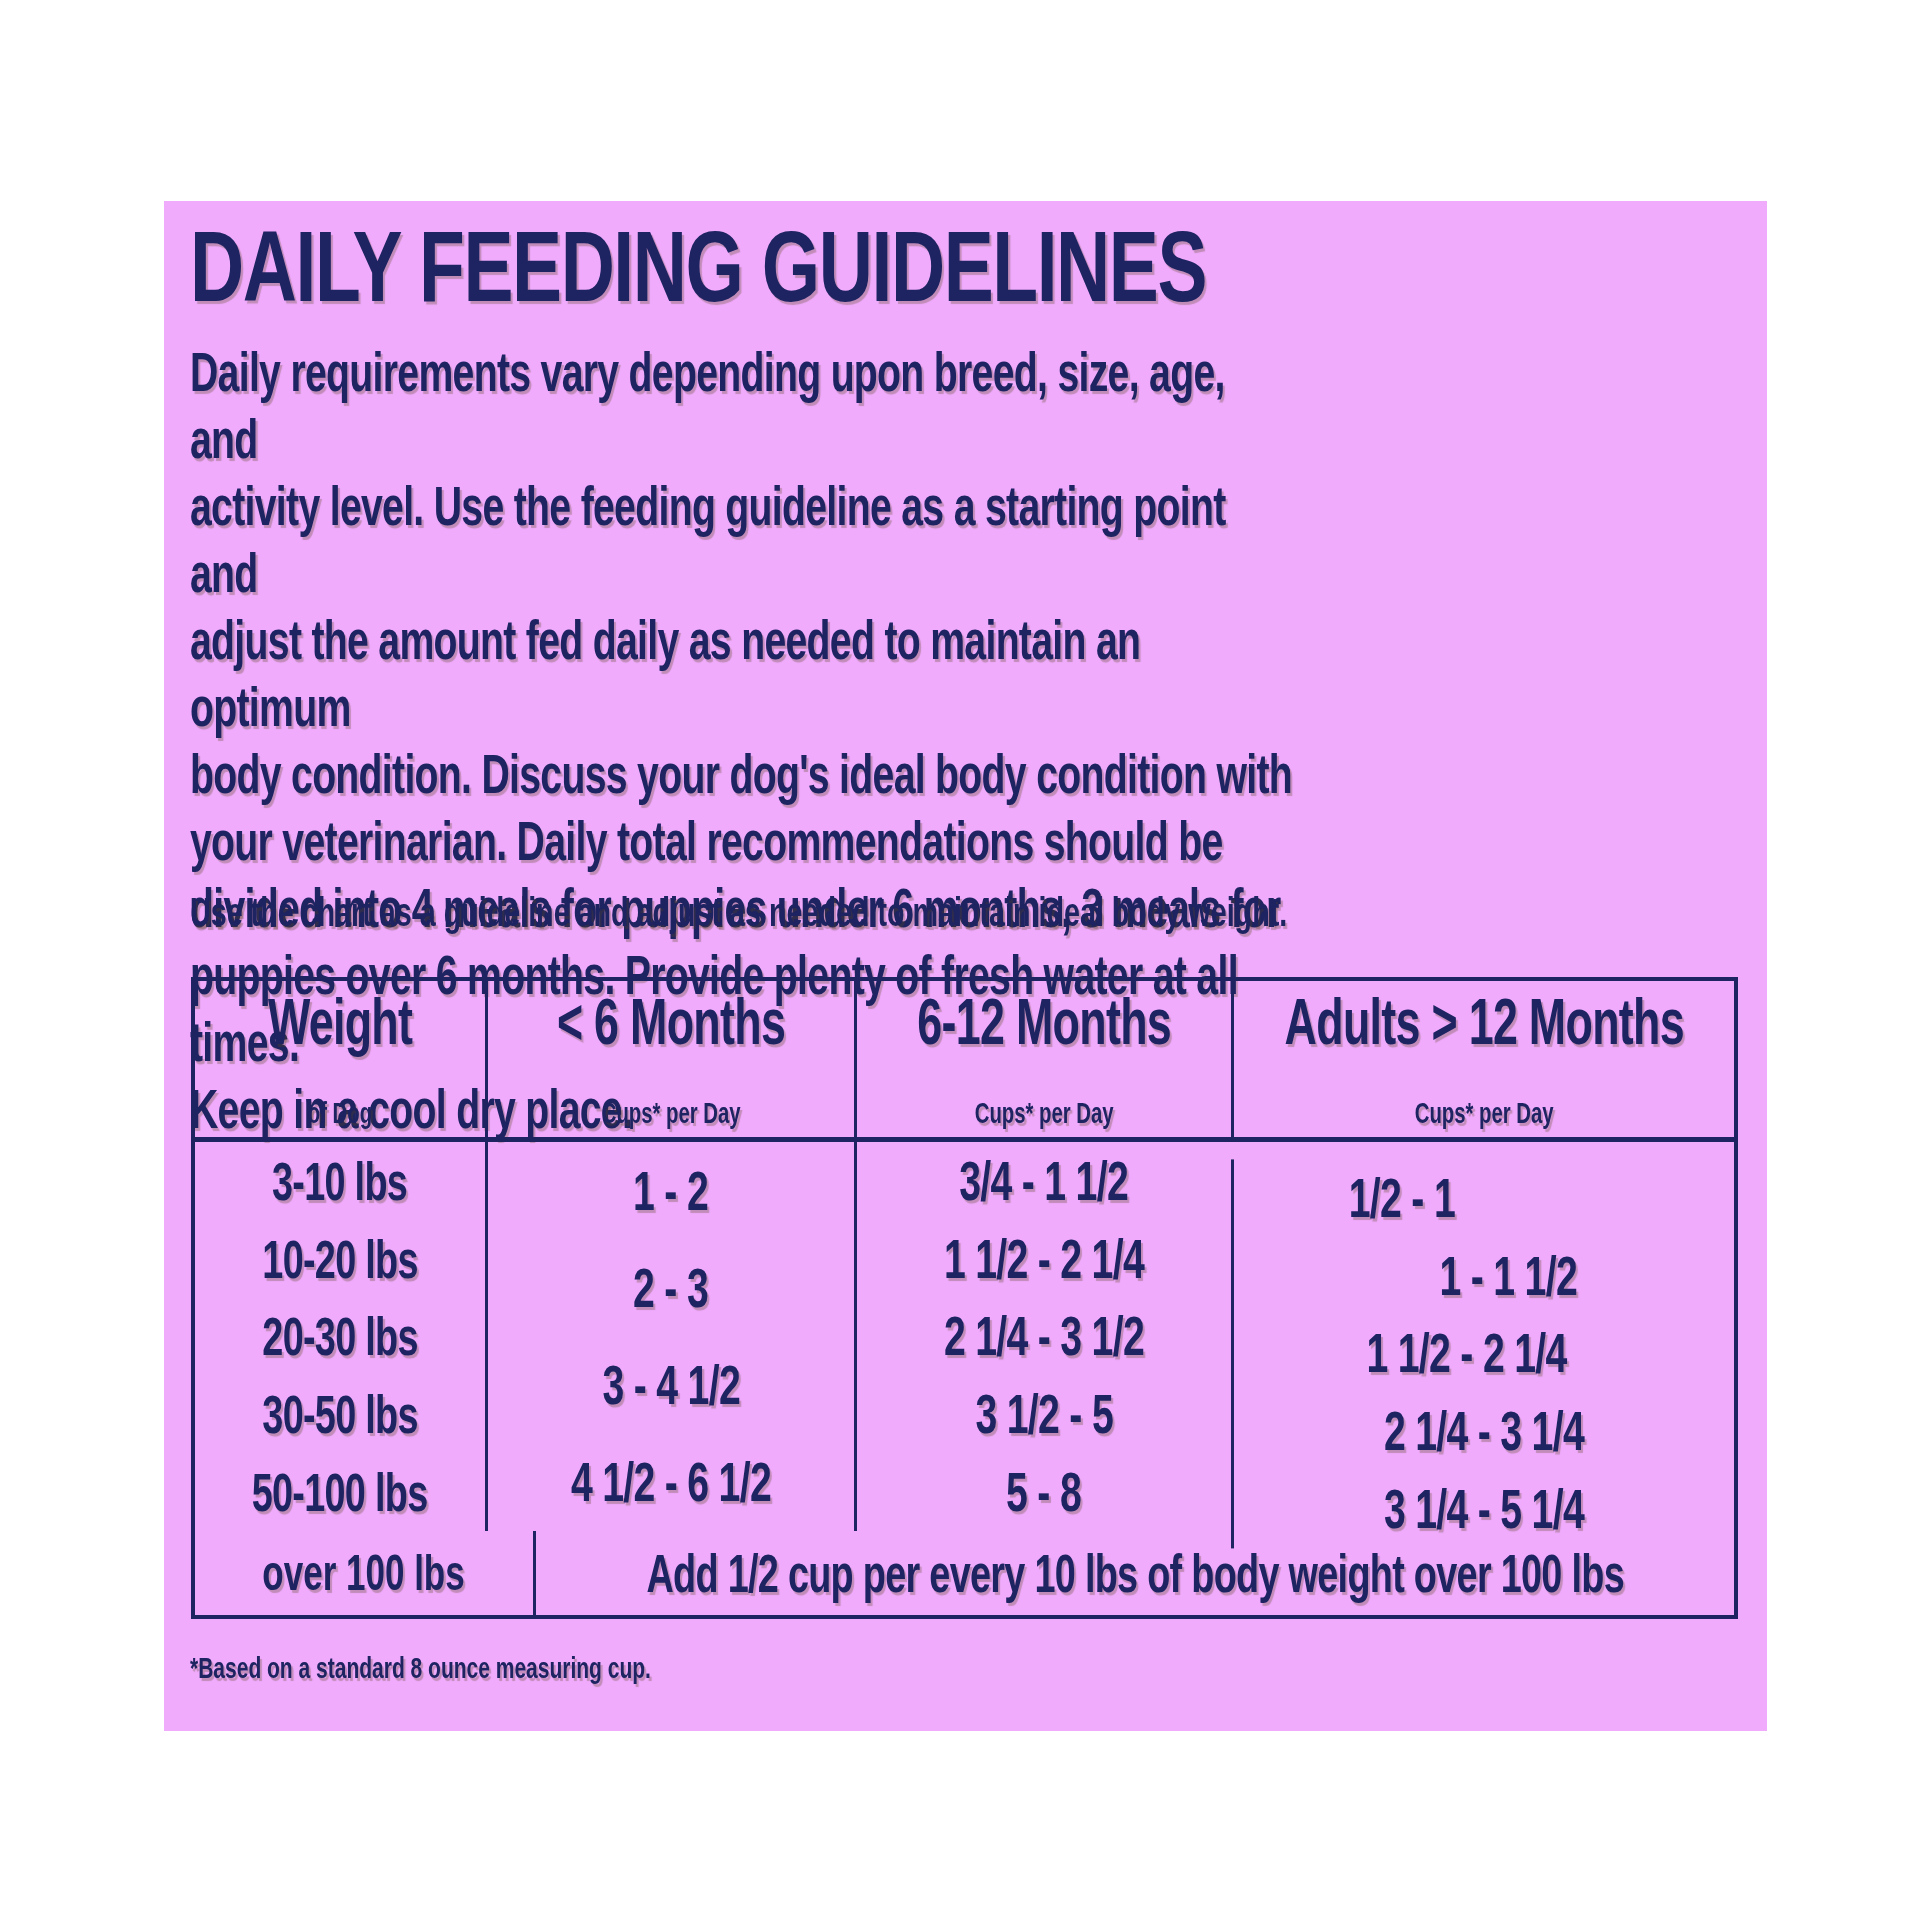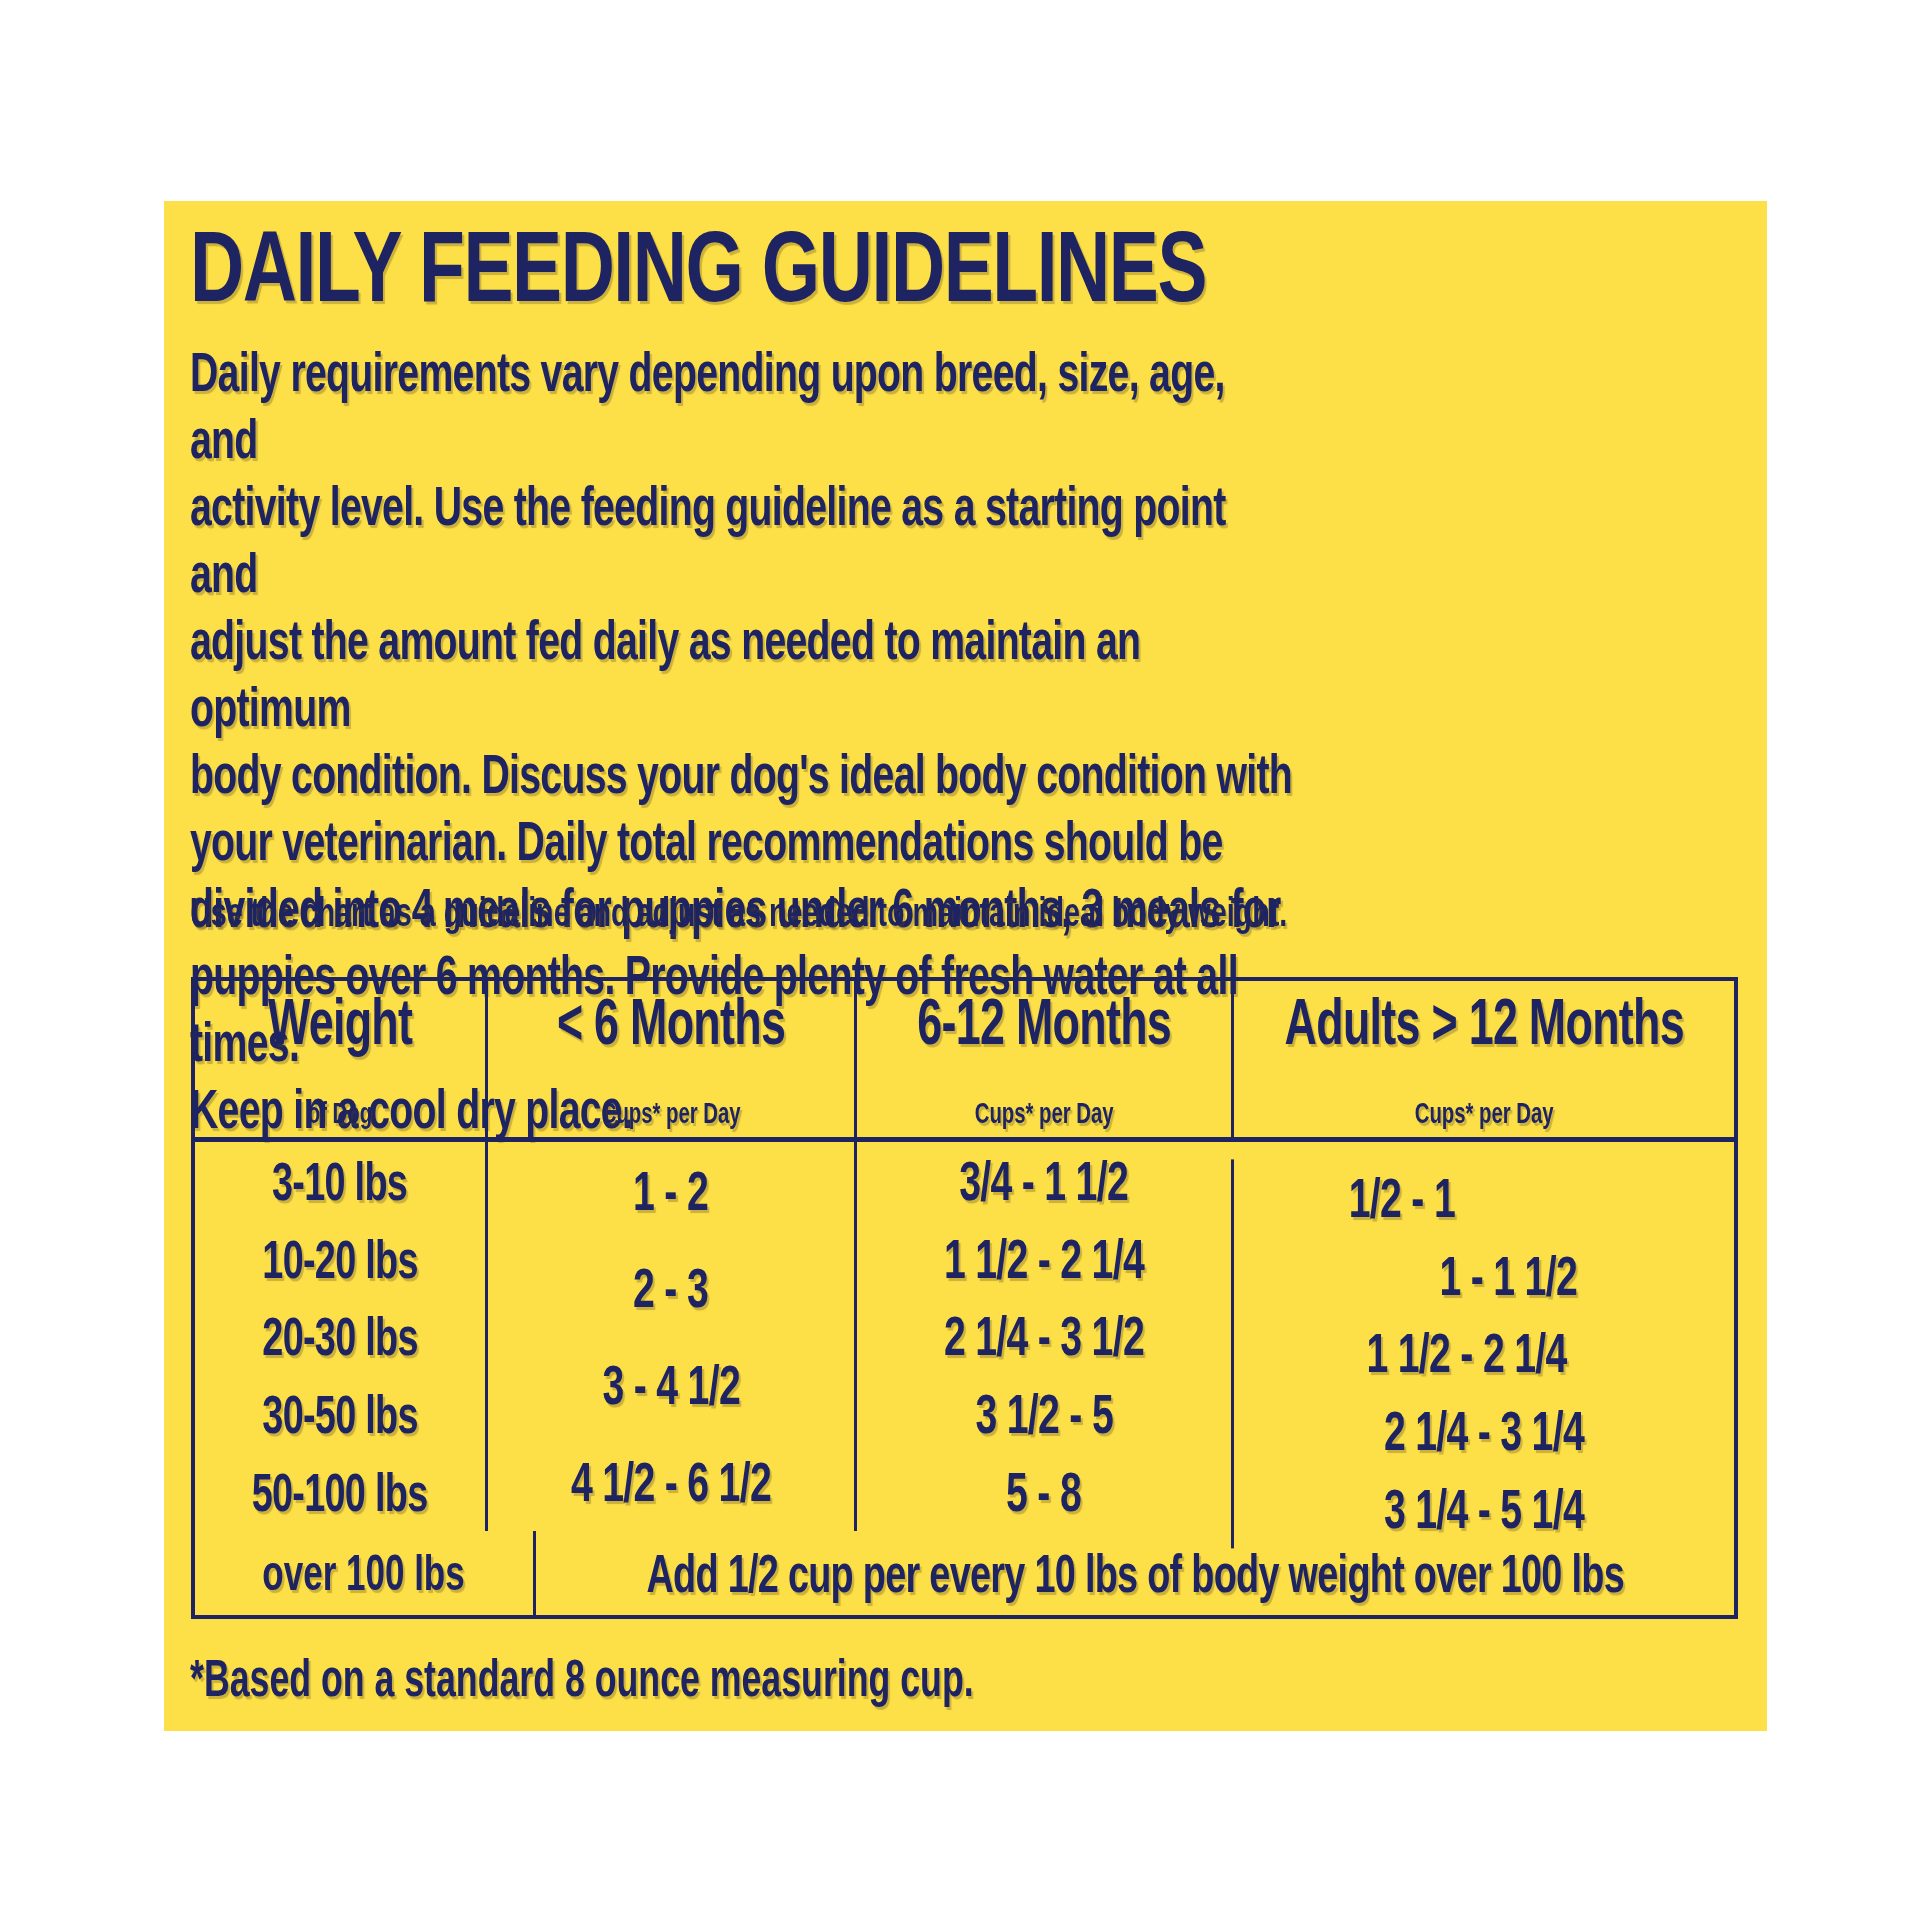--- a/index.html
+++ b/index.html
@@ -6,21 +6,21 @@
   body{
     width:1931px;height:1931px;
     background:#ffffff;
     position:relative;
     font-family:"Liberation Sans",sans-serif;
     overflow:hidden;
   }
   .panel{
     position:absolute;left:164px;top:201px;
     width:1603px;height:1530px;
-    background:#fde047;
+    background:#f0abfc;
   }
   .navy{color:#1E2361;}
   .shadowed{text-shadow:2.9px 2.9px 1px rgba(90,70,30,0.30);}
   
   .cx{display:inline-block;transform:scaleX(.70);transform-origin:center center;white-space:nowrap;}
   .cxl{display:inline-block;transform:scaleX(.70);transform-origin:left top;}
   .cxt{display:inline-block;transform:scaleX(.75);transform-origin:left top;}
 
   .title{
     position:absolute;left:26px;top:15.4px;
@@ -69,21 +69,21 @@
     display:flex;align-items:center;justify-content:center;text-align:center;
   }
   .oweight{font-weight:bold;font-size:50px;line-height:1;padding-left:48px;}
   .mcell{
     grid-column:2/5;
     display:flex;align-items:center;justify-content:center;text-align:center;margin-left:48px;
   }
   .mnote{font-weight:bold;font-size:54px;line-height:1;letter-spacing:-1px;}
   .footnote{
     position:absolute;left:26px;top:1450px;
-    font-weight:bold;font-size:51px;line-height:1.1;
+    font-weight:bold;font-size:30px;line-height:1.1;
   }
 </style>
 </head>
 <body>
 
 <div class="panel">
 
   <div class="title navy shadowed">
     <span class="cxt">DAILY FEEDING GUIDELINES</span>
   </div>

